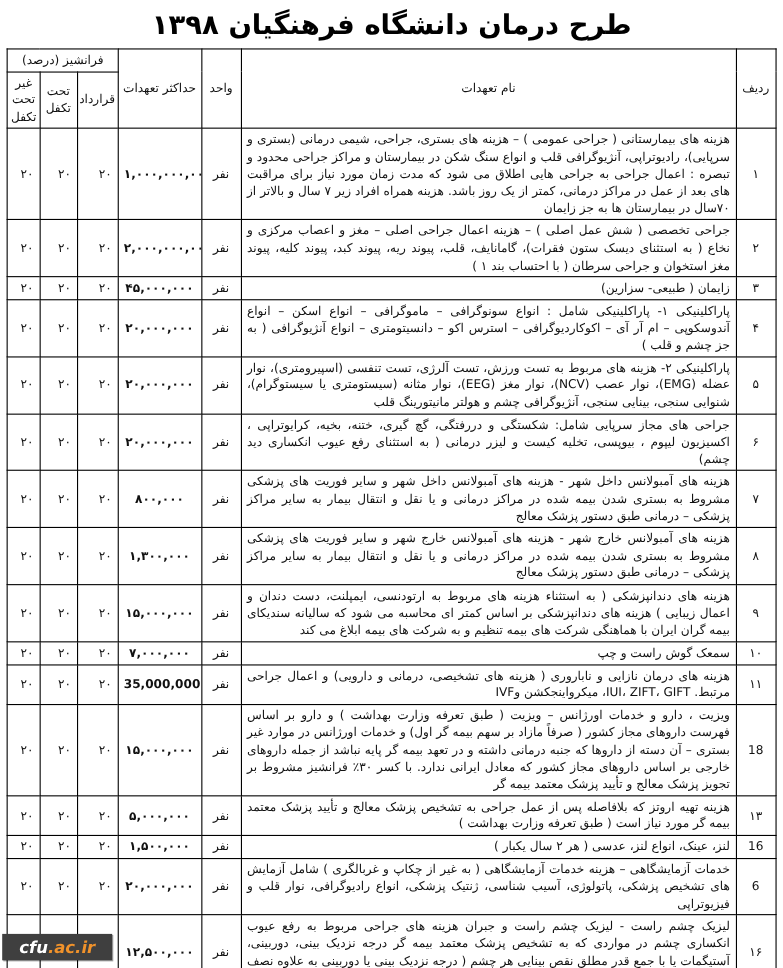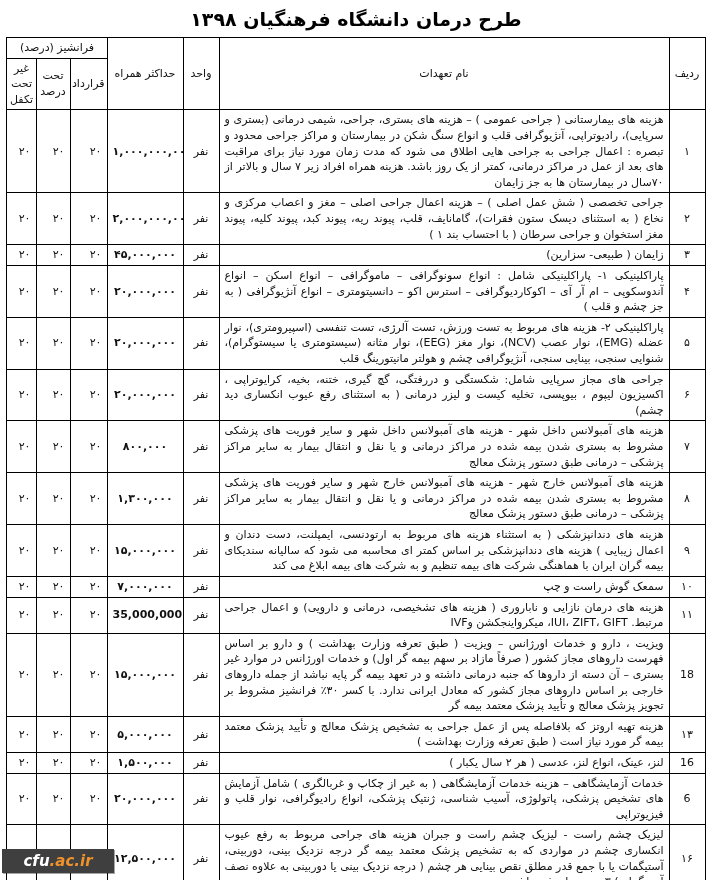--- a/index.html
+++ b/index.html
@@ -14,21 +14,21 @@
   }
   .page {
     position: relative;
     width: 712px;
     height: 880px;
     box-sizing: border-box;
     padding-top: 6px;
   }
   .title {
     text-align: center;
-    font-size: 19px;
+    font-size: 25px;
     font-weight: bold;
     color: #000000;
     margin: 2px 0 7px 0;
     letter-spacing: 0;
   }
   table.benefits {
     border-collapse: collapse;
     table-layout: fixed;
     width: 698px;
     margin: 0 auto;
@@ -59,21 +59,21 @@
   .col-pct3  { width: 29px; }
   td.c-no   { text-align: center; }
   td.c-name { text-align: justify; text-align-last: right; }
   td.c-unit { text-align: center; }
   td.c-max  { text-align: center; direction: ltr; font-weight: bold; }
   td.c-pct  { text-align: right; }
   .watermark {
     position: absolute;
     left: 2px;
     bottom: 7px;
-    width: 112px;
+    width: 100px;
     height: 24px;
     background: #3f3f3f;
     box-shadow: 1px 1px 0 rgba(0,0,0,0.35);
     direction: ltr;
     display: flex;
     align-items: center;
     justify-content: center;
     font-style: italic;
     font-weight: bold;
     font-size: 15px;
@@ -97,26 +97,26 @@
       <col class="col-max">
       <col class="col-pct1">
       <col class="col-pct2">
       <col class="col-pct3">
     </colgroup>
     <thead>
       <tr>
         <th rowspan="2">ردیف</th>
         <th rowspan="2">نام تعهدات</th>
         <th rowspan="2">واحد</th>
-        <th rowspan="2">حداکثر همراه</th>
+        <th rowspan="2">حداکثر تعهدات</th>
         <th colspan="3">فرانشیز (درصد)</th>
       </tr>
       <tr>
         <th>قرارداد</th>
-        <th>تحت درصد</th>
+        <th>تحت تکفل</th>
         <th>غیر تحت تکفل</th>
       </tr>
     </thead>
     <tbody>
 
     <tr>
         <td class="c-no">۱</td>
         <td class="c-name">هزینه های بیمارستانی ( جراحی عمومی ) – هزینه های بستری، جراحی، شیمی درمانی (بستری و سرپایی)، رادیوتراپی، آنژیوگرافی قلب و انواع سنگ شکن در بیمارستان و مراکز جراحی محدود و تبصره : اعمال جراحی به جراحی هایی اطلاق می شود که مدت زمان مورد نیاز برای مراقبت های بعد از عمل در مراکز درمانی، کمتر از یک روز باشد. هزینه همراه افراد زیر ۷ سال و بالاتر از ۷۰سال در بیمارستان ها به جز زایمان</td>
         <td class="c-unit">نفر</td>
         <td class="c-max">۱,۰۰۰,۰۰۰,۰۰۰</td>

